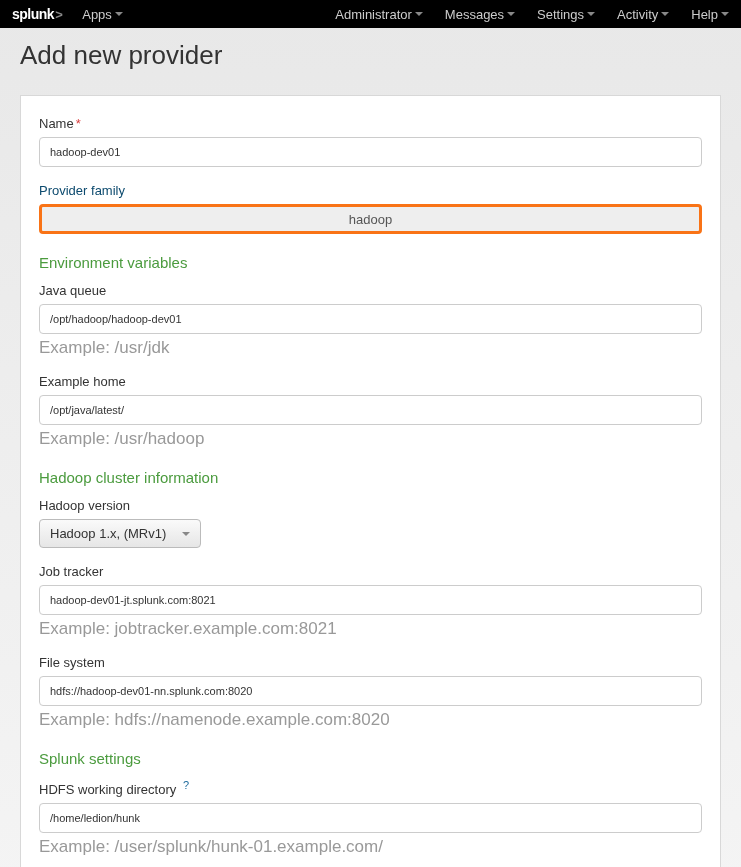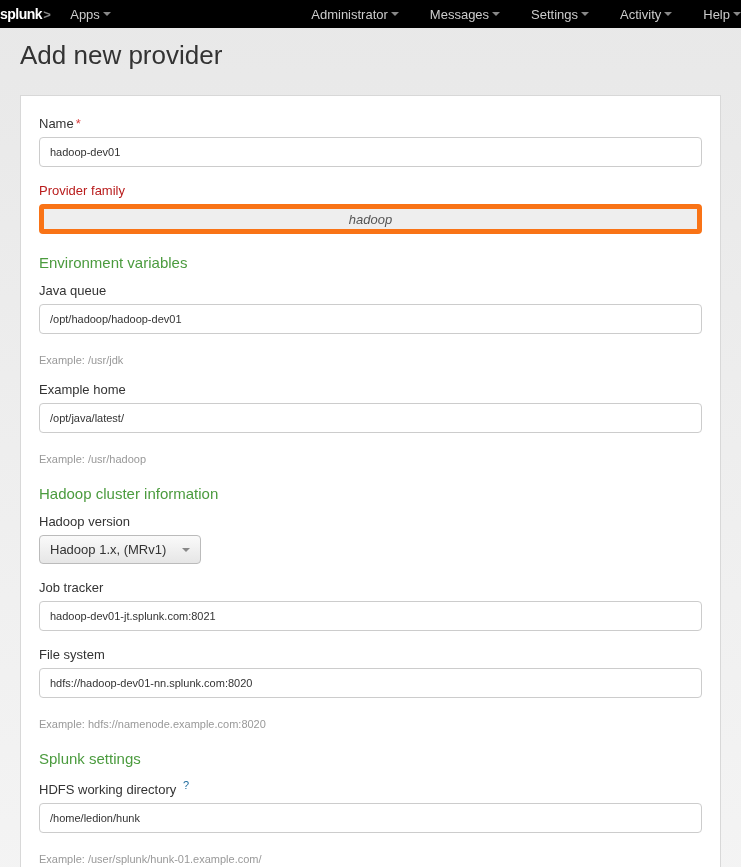--- a/index.html
+++ b/index.html
@@ -11,21 +11,21 @@
       font-family: Arial, Helvetica, sans-serif;
       background: linear-gradient(to bottom, #e8e8e8 0%, #f5f5f5 100%);
       width: 741px;
       min-height: 867px;
     }
     .topbar {
       background: #000;
       height: 28px;
       display: flex;
       align-items: center;
-      padding: 0 0;
+      padding: 0 12px;
       color: #ccc;
       font-size: 13px;
     }
     .logo {
       color: #fff;
       font-weight: bold;
       font-size: 14px;
       margin-right: 20px;
       letter-spacing: -0.5px;
     }
@@ -34,21 +34,21 @@
       font-size: 13px;
       margin-left: 1px;
     }
     .nav-left {
       display: flex;
       gap: 0;
     }
     .nav-right {
       margin-left: auto;
       display: flex;
-      gap: 31px;
+      gap: 22px;
     }
     .nav-item {
       display: flex;
       align-items: center;
       gap: 3px;
       cursor: pointer;
       color: #ccc;
       text-align: center;
     }
     .caret {
@@ -93,48 +93,47 @@
       font-size: 13px;
       color: #333;
       margin-bottom: 6px;
       display: block;
     }
     .required-star {
       color: #d93f3f;
       margin-left: 2px;
     }
     .field-label-disabled {
-      color: #b91c1c;
+      color: #0c4a6e;
     }
     .text-input {
       width: 100%;
       height: 30px;
       border: 1px solid #ccc;
       border-radius: 4px;
       padding: 0 10px;
       font-size: 11px;
       color: #333;
     }
     .readonly-box {
       width: 100%;
       height: 30px;
-      border: 5px solid #f97316;
+      border: 3px solid #f97316;
       border-radius: 4px;
       background: #eee;
       display: flex;
       align-items: center;
       justify-content: center;
       font-size: 13px;
       color: #555;
-      font-style: italic;
     }
     .hint-text {
-      font-size: 11px;
+      font-size: 17px;
       color: #999;
-      margin-top: 20px;
+      margin-top: 4px;
     }
     .section-heading {
       color: #4b9b3e;
       font-size: 15px;
       font-weight: normal;
       margin-bottom: 12px;
       margin-top: 20px;
     }
     .dropdown-btn {
       display: inline-flex;
@@ -233,20 +232,21 @@
       <button type="button" class="dropdown-btn">
         <span>Hadoop 1.x, (MRv1)</span>
         <span class="caret"></span>
       </button>
     </div>
   </div>
 
   <div class="field">
     <label class="field-label">Job tracker</label>
     <input type="text" class="text-input" value="hadoop-dev01-jt.splunk.com:8021" style="">
+    <div class="hint-text">Example: jobtracker.example.com:8021</div>
   </div>
 
   <div class="field">
     <label class="field-label">File system</label>
     <input type="text" class="text-input" value="hdfs://hadoop-dev01-nn.splunk.com:8020" style="">
     <div class="hint-text">Example: hdfs://namenode.example.com:8020</div>
   </div>
 
   <div class="section-heading">Splunk settings</div>
 

